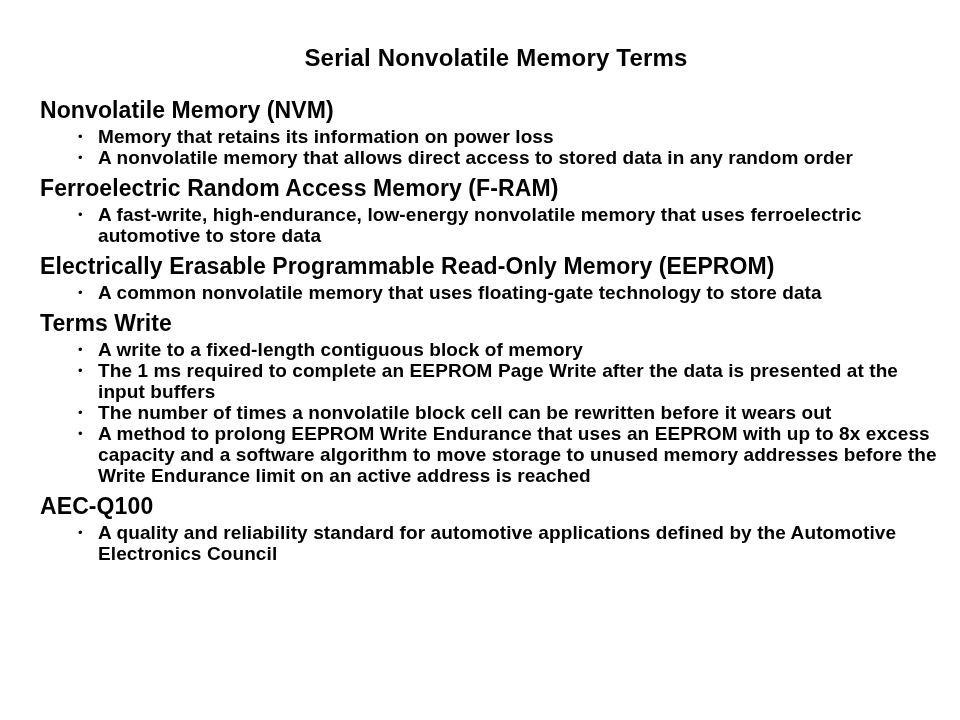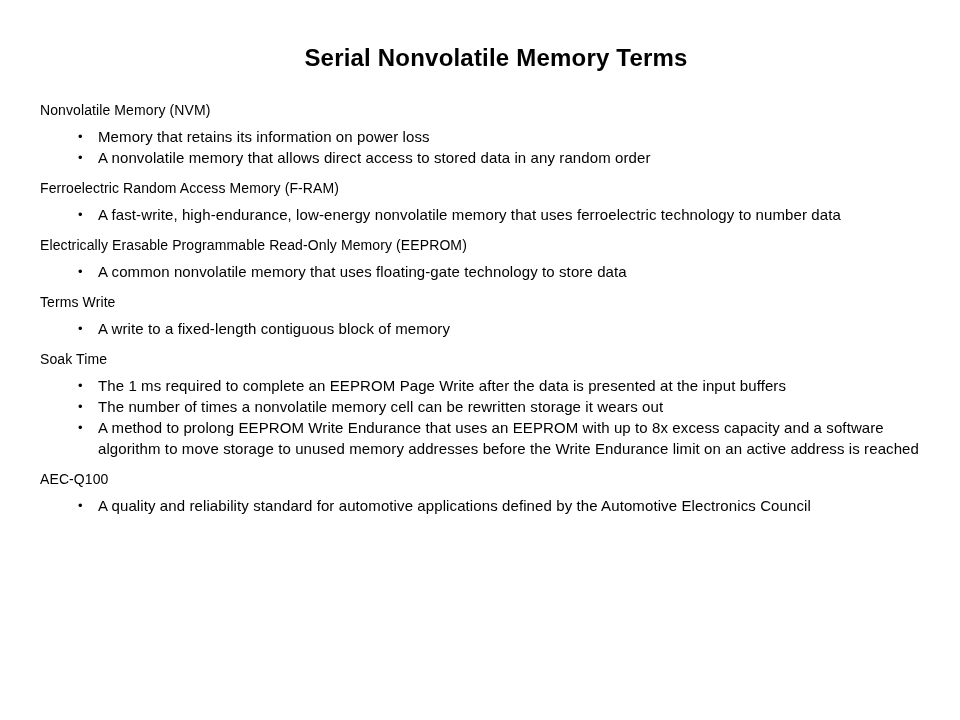--- a/index.html
+++ b/index.html
@@ -24,43 +24,44 @@
   }
   .slide-title {
     text-align: center;
     font-size: 24px;
     font-weight: bold;
     letter-spacing: 0.2px;
     margin: 0 0 26px 0;
     line-height: 28px;
   }
   .term h2 {
-    font-size: 14px;
-    font-weight: normal;
+    font-size: 23px;
+    font-weight: bold;
     line-height: 24px;
     margin: 8px 0 4px 0;
     letter-spacing: 0.1px;
   }
   .bullet {
     display: flex;
     align-items: flex-start;
     margin: 0 0 0 38px;
   }
   .bullet .dot {
     flex: 0 0 auto;
     width: 20px;
     font-size: 13px;
     line-height: 21px;
   }
   .bullet .def {
     flex: 1 1 auto;
-    font-size: 15px;
+    font-size: 19px;
     line-height: 21px;
     letter-spacing: 0.1px;
     max-width: 852px;
+    font-weight: bold;
   }
 </style>
 </head>
 <body>
 
 <div class="slide">
   <h1 class="slide-title">Serial Nonvolatile Memory Terms</h1>
 
   <section class="term">
     <h2>Nonvolatile Memory (NVM)</h2>
@@ -74,52 +75,51 @@
     <div class="bullet">
       <span class="dot">•</span>
       <span class="def">A nonvolatile memory that allows direct access to stored data in any random order</span>
     </div>
   </section>
 
   <section class="term">
     <h2>Ferroelectric Random Access Memory (F-RAM)</h2>
     <div class="bullet">
       <span class="dot">•</span>
-      <span class="def">A fast-write, high-endurance, low-energy nonvolatile memory that uses ferroelectric technology to number data</span>
+      <span class="def">A fast-write, high-endurance, low-energy nonvolatile memory that uses ferroelectric automotive to store data</span>
     </div>
   </section>
 
   <section class="term">
     <h2>Electrically Erasable Programmable Read-Only Memory (EEPROM)</h2>
     <div class="bullet">
       <span class="dot">•</span>
       <span class="def">A common nonvolatile memory that uses floating-gate technology to store data</span>
     </div>
   </section>
 
   <section class="term">
     <h2>Terms Write</h2>
     <div class="bullet">
       <span class="dot">•</span>
       <span class="def">A write to a fixed-length contiguous block of memory</span>
     </div>
   </section>
 
   <section class="term">
-    <h2>Soak Time</h2>
     <div class="bullet">
       <span class="dot">•</span>
       <span class="def">The 1 ms required to complete an EEPROM Page Write after the data is presented at the input buffers</span>
     </div>
   </section>
 
   <section class="term">
     <div class="bullet">
       <span class="dot">•</span>
-      <span class="def">The number of times a nonvolatile memory cell can be rewritten storage it wears out</span>
+      <span class="def">The number of times a nonvolatile block cell can be rewritten before it wears out</span>
     </div>
   </section>
 
   <section class="term">
     <div class="bullet">
       <span class="dot">•</span>
       <span class="def">A method to prolong EEPROM Write Endurance that uses an EEPROM with up to 8x excess capacity and a software algorithm to move storage to unused memory addresses before the Write Endurance limit on an active address is reached</span>
     </div>
   </section>
 

